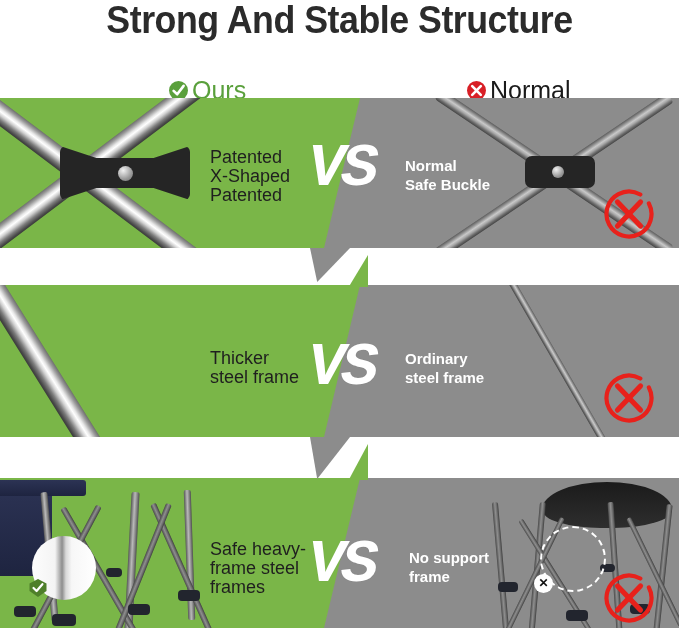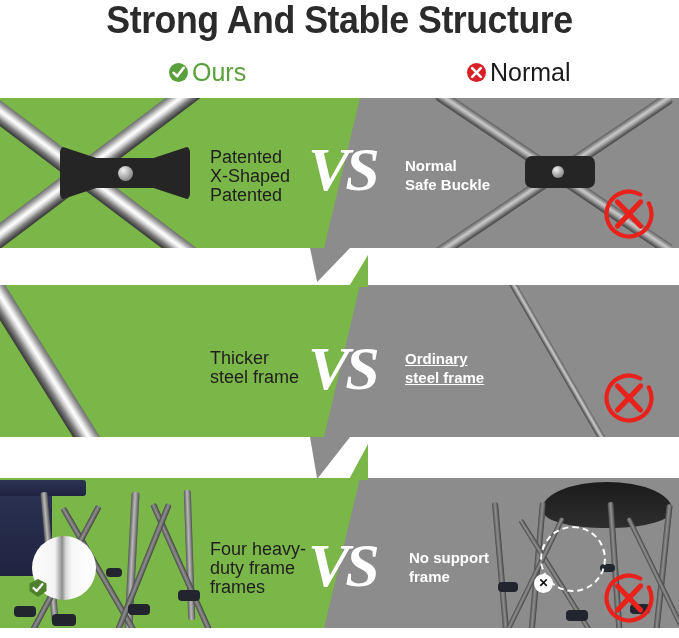--- a/index.html
+++ b/index.html
@@ -35,21 +35,21 @@
     letter-spacing: -0.5px;
     color: #2b2b2b;
     transform: scaleX(0.94);
     white-space: nowrap;
     line-height: 44px;
   }
 
   
   .legend {
     position: absolute;
-    top: 58px;
+    top: 76px;
     left: 0;
     width: 679px;
     height: 30px;
   }
   .legend-item {
     position: absolute;
     display: flex;
     align-items: center;
     gap: 3px;
     white-space: nowrap;
@@ -124,21 +124,21 @@
   }
   .rivet {
     position: absolute;
     background: radial-gradient(circle at 35% 30%, #f2f2f2, #9a9a9a 60%, #6d6d6d 100%);
     border-radius: 50%;
   }
 
   
   .vs {
     position: absolute;
-    font-family: Liberation Serif, serif;
+    font-family: Liberation Mono, monospace;
     font-weight: bold;
     font-style: italic;
     font-size: 62px;
     line-height: 62px;
     color: #ffffff;
     letter-spacing: -4px;
     z-index: 6;
     text-shadow: 0 0 1px rgba(0,0,0,.12);
   }
 
@@ -309,21 +309,21 @@
 
     <div class="wedge"></div>
 
     <div class="label-left" style="left:210px; top:64px;">
       <div>Thicker</div>
       <div>steel frame</div>
     </div>
 
     <div class="vs" style="left:308px; top:52px;">VS</div>
 
-    <div class="label-right" style="left:405px; top:64px;text-decoration:underline;">
+    <div class="label-right" style="left:405px; top:64px;">
       <div>Ordinary</div>
       <div>steel frame</div>
     </div>
 
     <div class="stamp" style="left:601px; top:85px;">
       <svg width="56" height="56" viewBox="0 0 56 56">
         <circle cx="28" cy="28" r="22.5" fill="none" stroke="#e8211b" stroke-width="4.2" stroke-linecap="round" stroke-dasharray="128 14" transform="rotate(-28 28 28)"></circle>
         <path d="M16.5 16 L39.5 40" stroke="#e8211b" stroke-width="5.2" stroke-linecap="round"></path>
         <path d="M39.5 16 L16.5 40" stroke="#e8211b" stroke-width="5.2" stroke-linecap="round"></path>
       </svg>
@@ -373,22 +373,22 @@
       <div class="foot" style="left:630px; top:126px; width:20px; height:10px;"></div>
       <div class="foot" style="left:600px; top:86px;  width:15px; height:8px;"></div>
     </div>
 
     <div class="dashed-circle" style="left:540px; top:48px; width:62px; height:62px;"></div>
     <div class="mini-x" style="left:534px; top:96px;">✕</div>
 
     <div class="wedge"></div>
 
     <div class="label-left" style="left:210px; top:62px;">
-      <div>Four heavy-</div>
-      <div>duty frame</div>
+      <div>Safe heavy-</div>
+      <div>frame steel</div>
       <div>frames</div>
     </div>
 
     <div class="vs" style="left:308px; top:56px;">VS</div>
 
     <div class="label-right" style="left:409px; top:70px;">
       <div>No support</div>
       <div>frame</div>
     </div>
 

